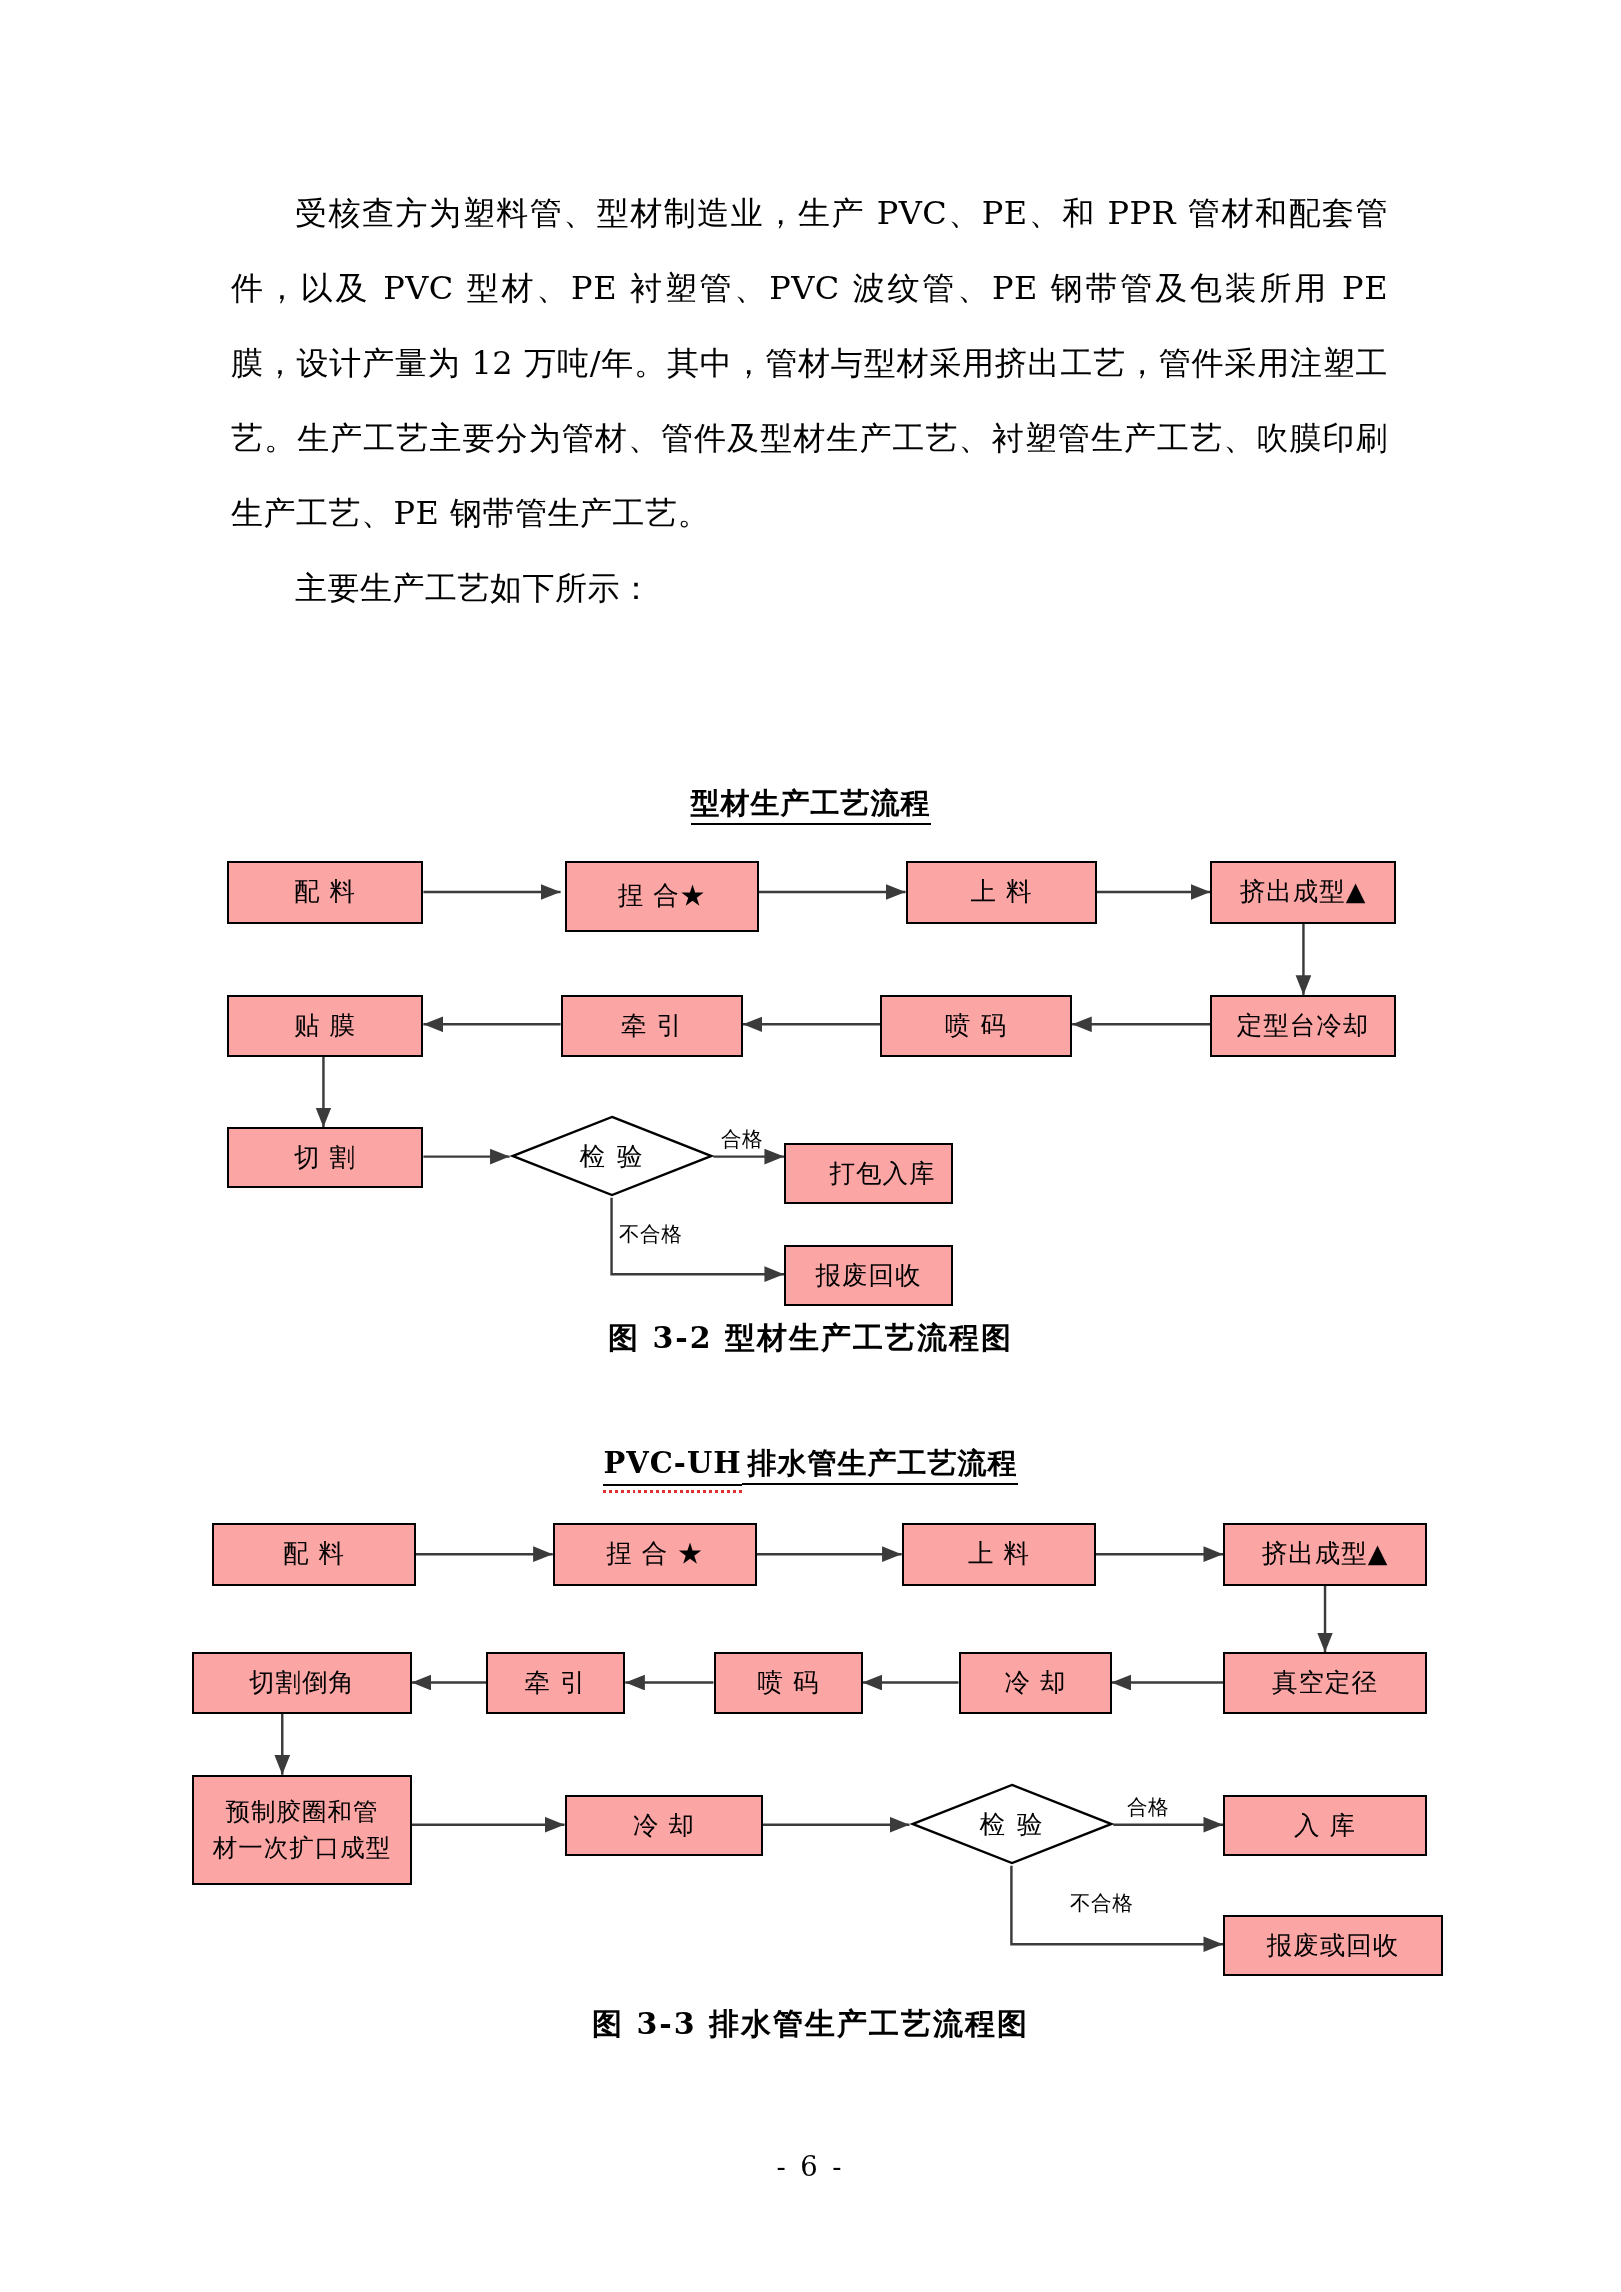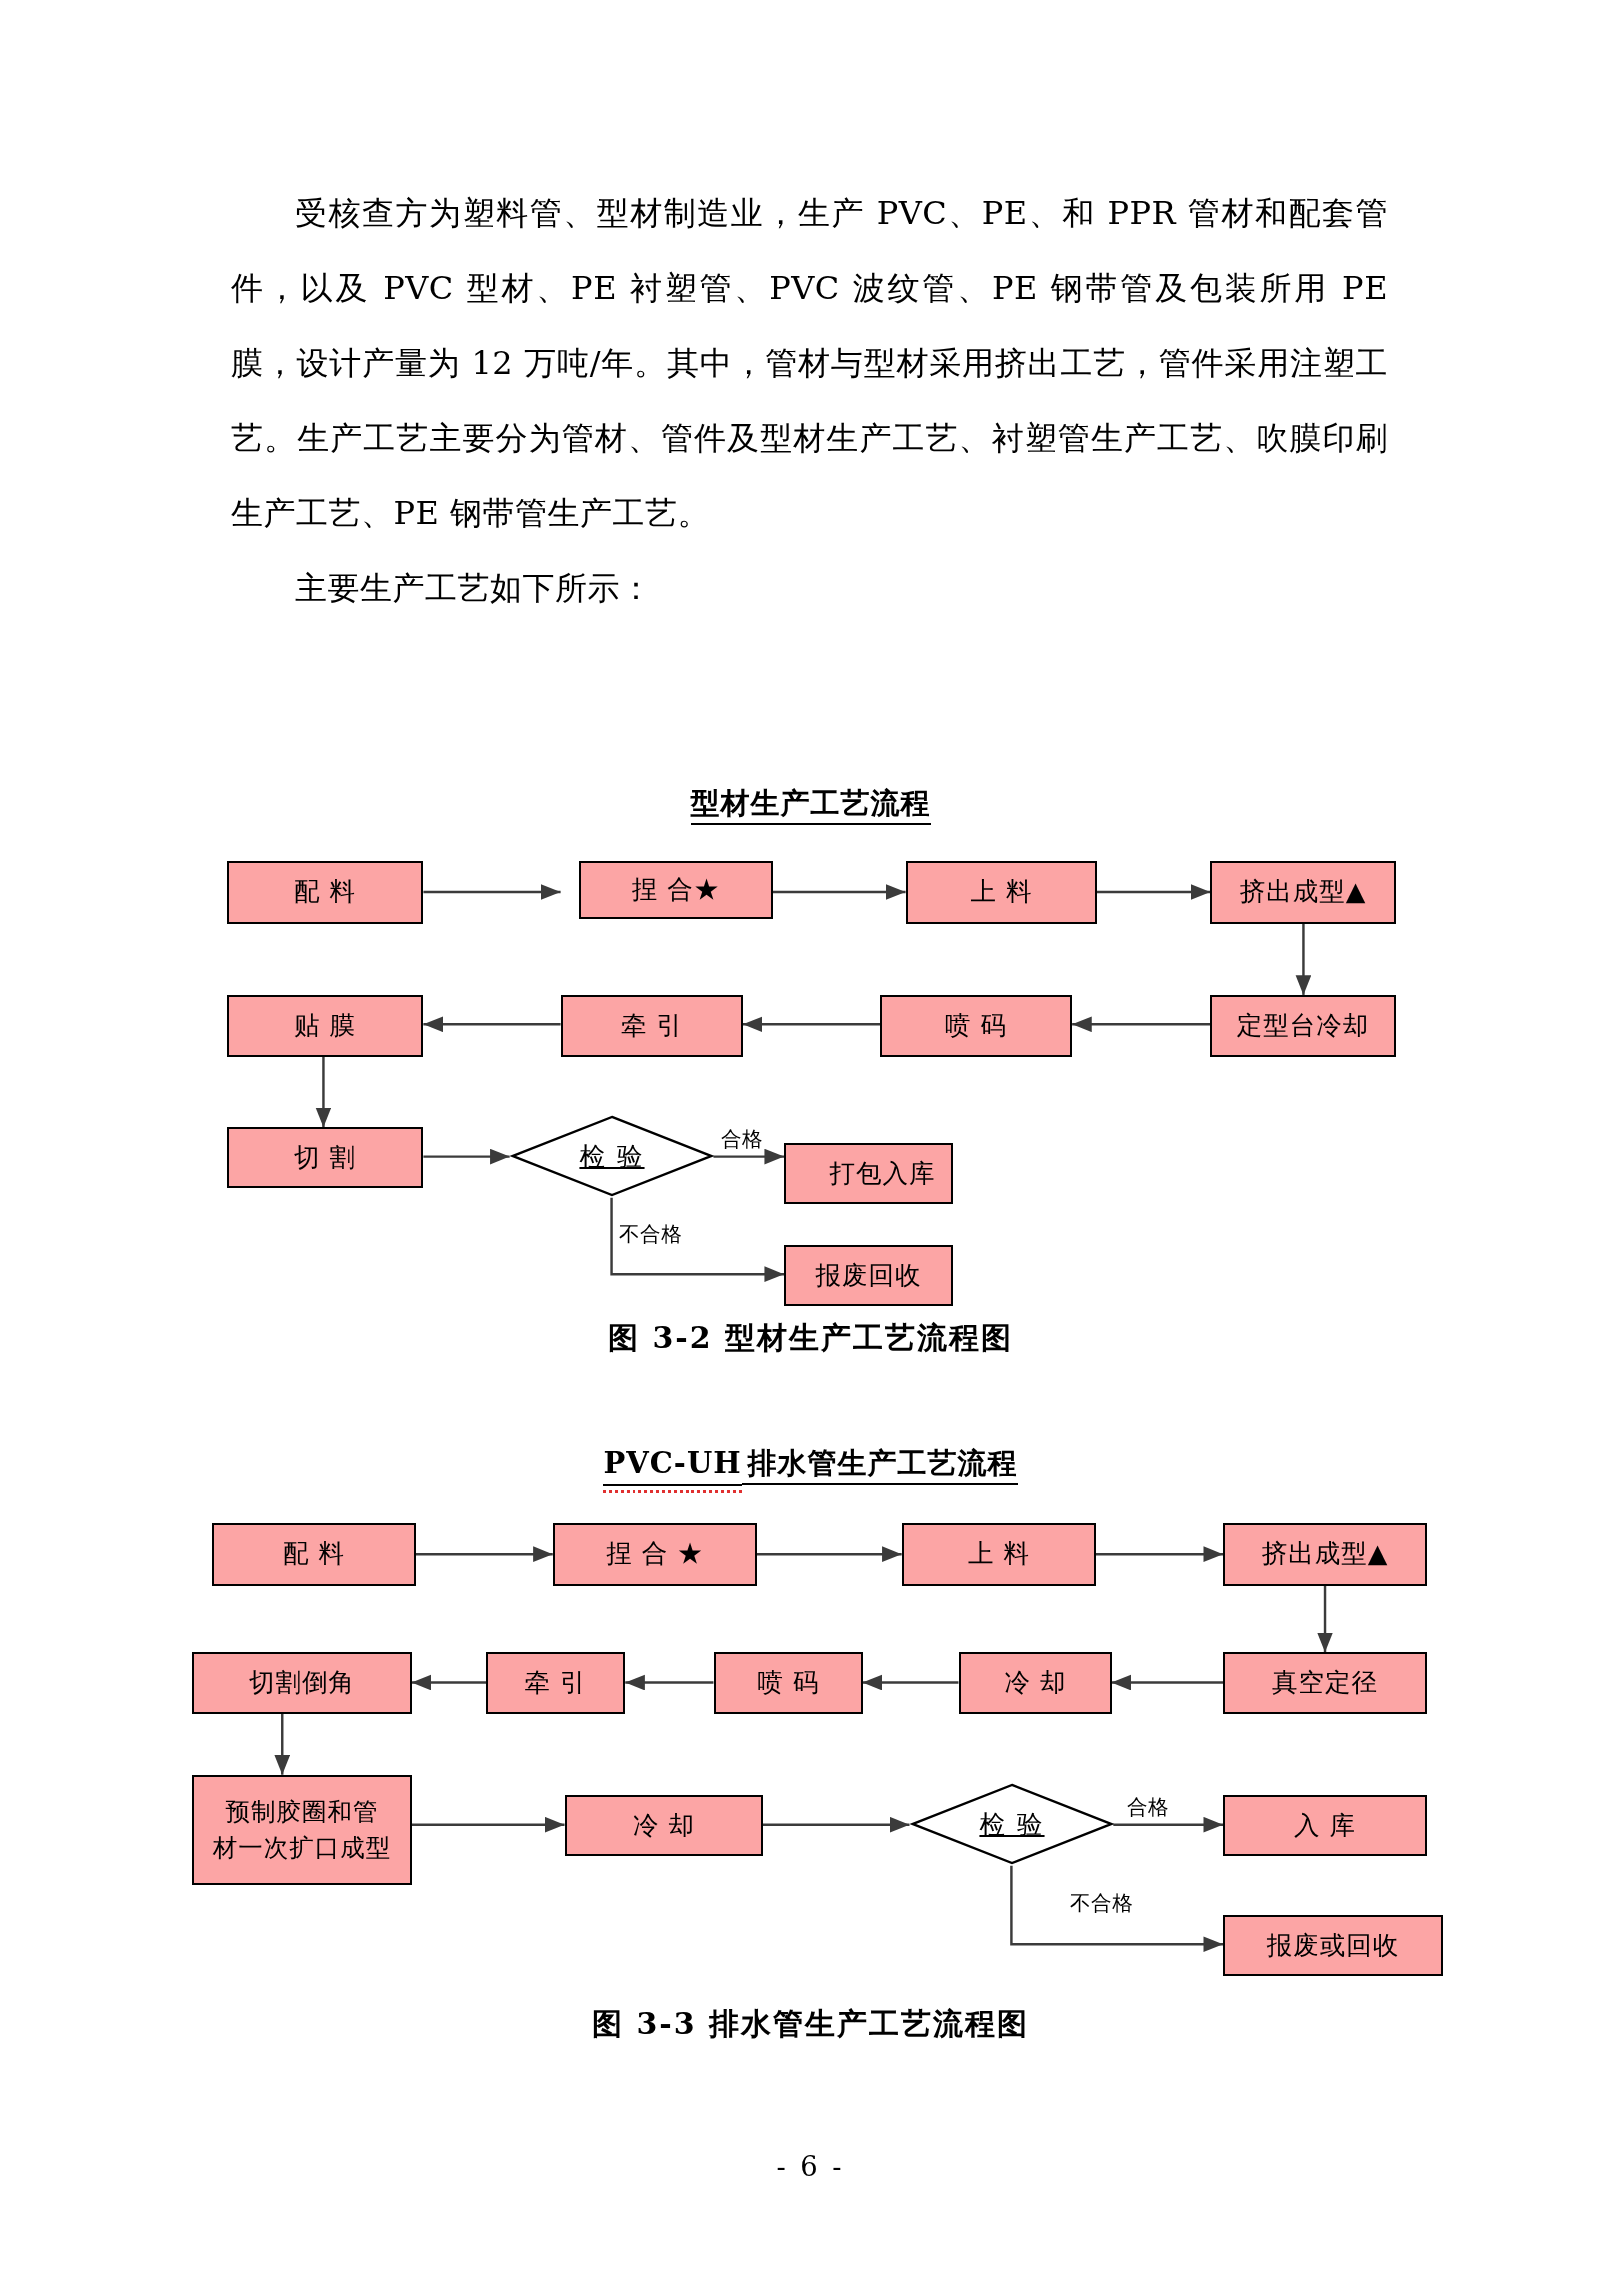--- a/index.html
+++ b/index.html
@@ -94,21 +94,20 @@
     line-height: 1.55;
     letter-spacing: 1px;
   }
   .node.two-line { flex-direction: column; line-height: 1.45; }
 
   .diamond {
     position: absolute;
     display: flex;
     align-items: center;
     justify-content: center;
-    text-decoration: underline;
   }
   .diamond svg { position: absolute; left: 0; top: 0; }
   .diamond .dlabel {
     position: relative;
     font-size: 25.5px;
     letter-spacing: 2px;
     z-index: 2;
   }
 
   .edgelabel {
@@ -170,21 +169,21 @@
       <line x1="330" y1="218" x2="330" y2="290" stroke="#3b3b3b" stroke-width="2.5" marker-end="url(#ah1)"></line>
 
       <line x1="432" y1="320" x2="520" y2="320" stroke="#3b3b3b" stroke-width="2.5" marker-end="url(#ah1)"></line>
 
       <line x1="728" y1="320" x2="800" y2="320" stroke="#3b3b3b" stroke-width="2.5" marker-end="url(#ah1)"></line>
 
       <polyline points="624,362 624,440 800,440" fill="none" stroke="#3b3b3b" stroke-width="2.5" marker-end="url(#ah1)"></polyline>
     </svg>
 
     <div class="node" style="left:227px; top:17.6px; width:196px; height:63px;">配  料</div>
-    <div class="node" style="left:579px; top:17.6px; width:194px; height:58px;text-align:center;">捏 合★</div>
+    <div class="node" style="left:565px; top:17.6px; width:194px; height:71px;text-align:center;">捏 合★</div>
     <div class="node" style="left:906px; top:17.6px; width:191px; height:63px;">上  料</div>
     <div class="node" style="left:1210px; top:17.6px; width:186px; height:63px;">挤出成型▲</div>
 
     <div class="node" style="left:1210px; top:152px; width:186px; height:62px;">定型台冷却</div>
     <div class="node" style="left:880px; top:152px; width:192px; height:62px;">喷  码</div>
     <div class="node" style="left:561px; top:152px; width:182px; height:62px;">牵  引</div>
     <div class="node" style="left:227px; top:152px; width:196px; height:62px;">贴  膜</div>
 
     <div class="node" style="left:227px; top:284px; width:196px; height:61px;">切  割</div>
 

